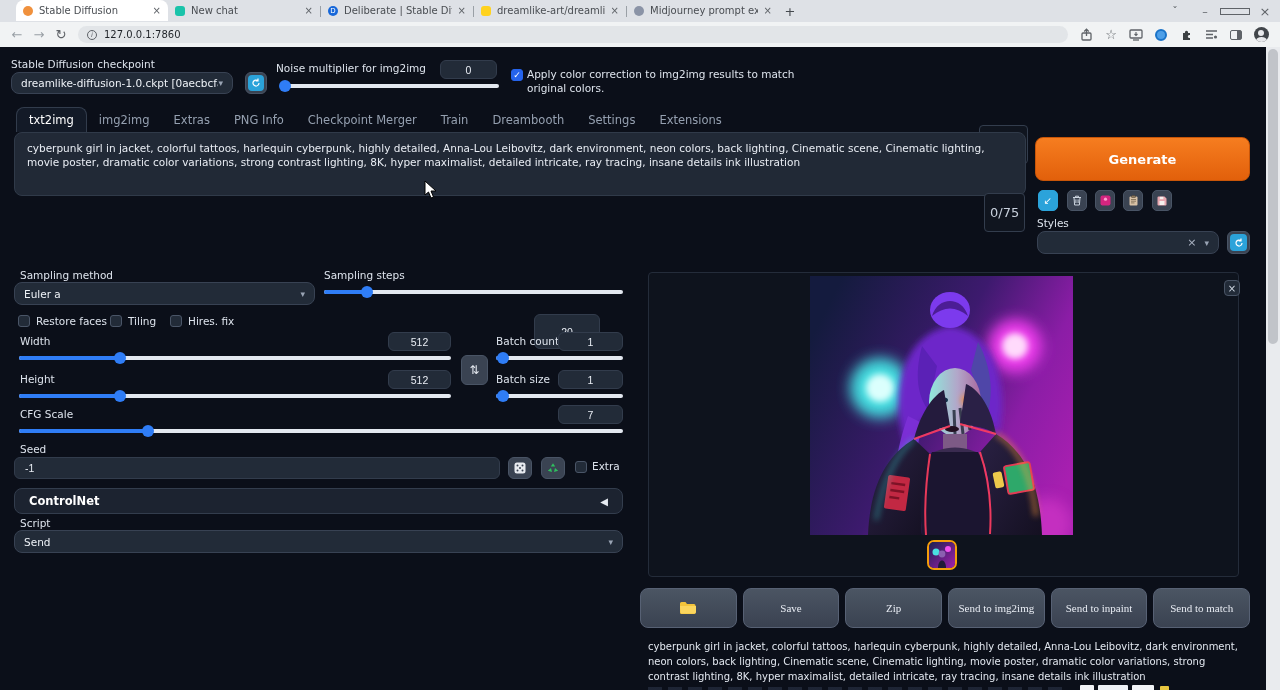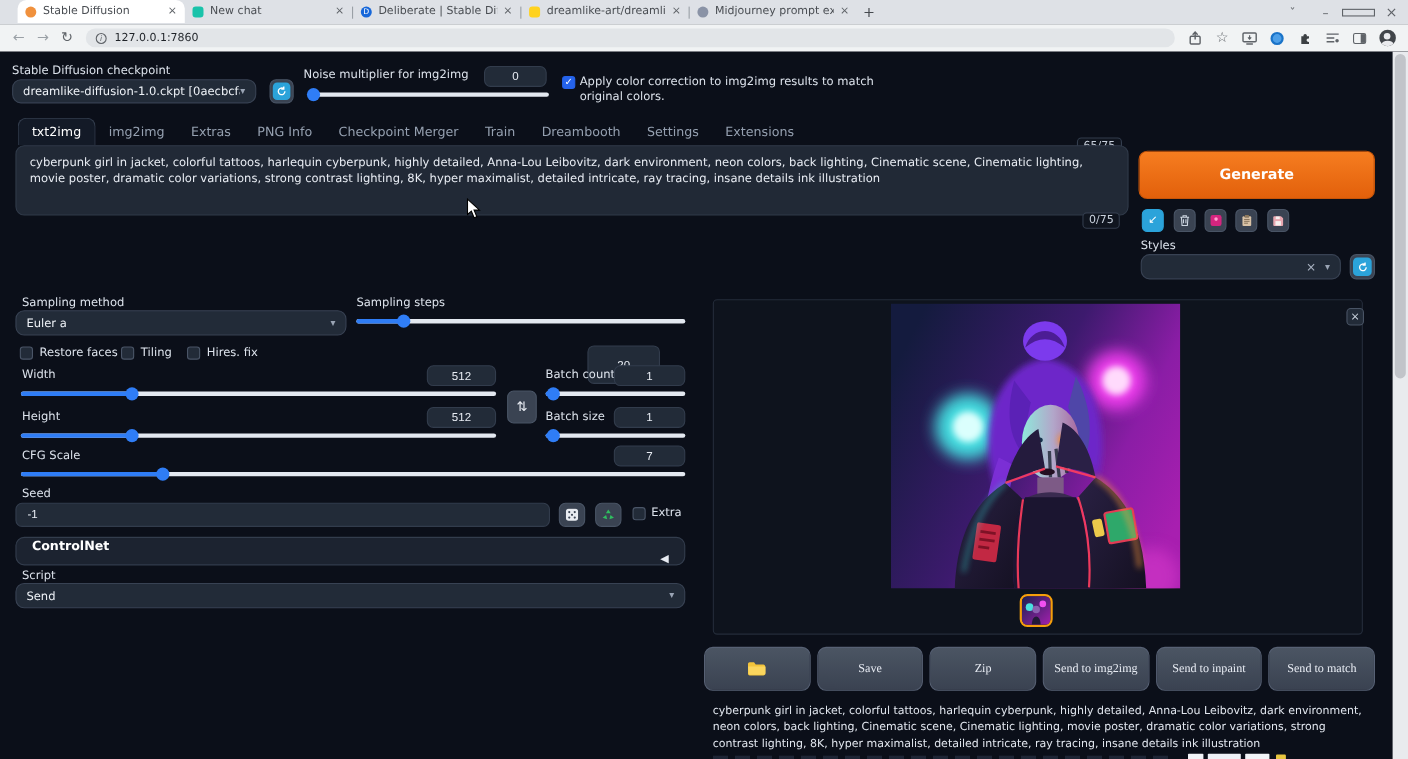--- a/index.html
+++ b/index.html
@@ -41,34 +41,34 @@
   .dd{ position:absolute; background:#222b38; border:1px solid #384253; border-radius:8px; display:flex; align-items:center; padding:0 9px; font-size:10.5px; color:#eef2f7;}
   .dd .caret{ margin-left:auto; color:#9aa4b4; font-size:9px;}
   .numbox{ position:absolute; background:#222b38; border:1px solid #323c4c; border-radius:6px; color:#e9edf4; font-size:10.5px; text-align:center; outline:none;}
   .slider{ position:absolute; height:4px; background:#e3e8f0; border-radius:2px;}
   .slider .fill{ position:absolute; left:0; top:0; bottom:0; background:#2f7df6; border-radius:2px;}
   .slider .knob{ position:absolute; top:50%; transform:translate(-50%,-50%); width:12px; height:12px; border-radius:50%; background:#2f7df6;}
   .cb{ position:absolute; width:12px; height:12px; border-radius:3px; background:#222b38; border:1px solid #4a5567;}
   .cb.on{ background:#2563eb; border-color:#2563eb; color:#fff; font-size:9px; line-height:11px; text-align:center;}
   .graybtn{ position:absolute; background:#3a4352; border:1px solid #495465; border-radius:6px; display:flex; align-items:center; justify-content:center;}
   .bluein{ background:#2ba3da; border-radius:4px; display:flex; align-items:center; justify-content:center;}
-  .cnt{ position:absolute; background:#10151f; border:1px solid #333d4d; border-radius:4px; font-size:10px; color:#c8d0dc; padding:1px 5px;}
+  .cnt{ position:absolute; background:#10151f; border:1px solid #333d4d; border-radius:4px; font-size:13px; color:#c8d0dc; padding:11px 5px;}
   .ta{ position:absolute; background:#212936; border:1px solid #303a49; border-radius:8px; color:#e9edf4; font-size:10.5px; line-height:14px; padding:8px 12px; resize:none; outline:none; font-family:"DejaVu Sans","Liberation Sans",sans-serif;}
   .ta::placeholder{ color:#5b6575;}
   .navtabs{ position:absolute; left:16px; top:61px; display:flex; align-items:flex-end; height:24px;}
   .navtab{ padding:5px 12px; font-size:11.5px; color:#95a0b0;}
   .navtab.active{ color:#fff; background:#131a27; border:1px solid #323c4c; border-bottom:none; border-radius:8px 8px 0 0;}
   .gen{ position:absolute; left:1035px; top:90px; width:215px; height:44px; border-radius:8px;
         background:linear-gradient(#f67d20,#e2600b); color:#fff; font-weight:bold; font-size:13px;
         display:flex; align-items:center; justify-content:center; border:1px solid #c85508;}
   .minibtn{ position:absolute; width:20px; height:21px; border-radius:5px; background:#3a4352; border:1px solid #495465; display:flex; align-items:center; justify-content:center;}
   .minibtn.blue{ background:#2ba3da; border-color:#2ba3da; color:#fff; font-size:10px;}
   .obtn{ flex:1; background:linear-gradient(#4b5563,#3a4251); border:1px solid #576174; border-radius:8px; color:#e8ecf3; font-size:11px; display:flex; align-items:center; justify-content:center; text-align:center; line-height:1.3; padding:2px 4px;}
   .gallery{ position:absolute; left:648px; top:225px; width:591px; height:305px; background:#0e131d; border:1px solid #242c3a; border-radius:4px;}
-  .acc{ position:absolute; left:14px; top:441px; width:609px; height:26px; background:#1c2330; border:1px solid #333d4d; border-radius:8px; display:flex; align-items:flex-start; padding:0 14px;flex-direction:column;}
+  .acc{ position:absolute; left:14px; top:441px; width:609px; height:26px; background:#1c2330; border:1px solid #333d4d; border-radius:8px; display:flex; align-items:center; padding:0 14px;}
   .infotxt{ position:absolute; left:648px; top:592px; width:594px; font-size:10px; line-height:15px; color:#e2e7ef;}
   .scrollbar{ position:absolute; left:1266px; top:0; width:14px; height:643px; background:#e9ebee;}
   .scrollbar .thumb{ position:absolute; left:2px; top:2px; width:10px; height:295px; background:#c1c4c9; border-radius:6px;}
 </style>
 </head>
 <body>
 
 <div class="stage">
 
   <div class="tabstrip">

